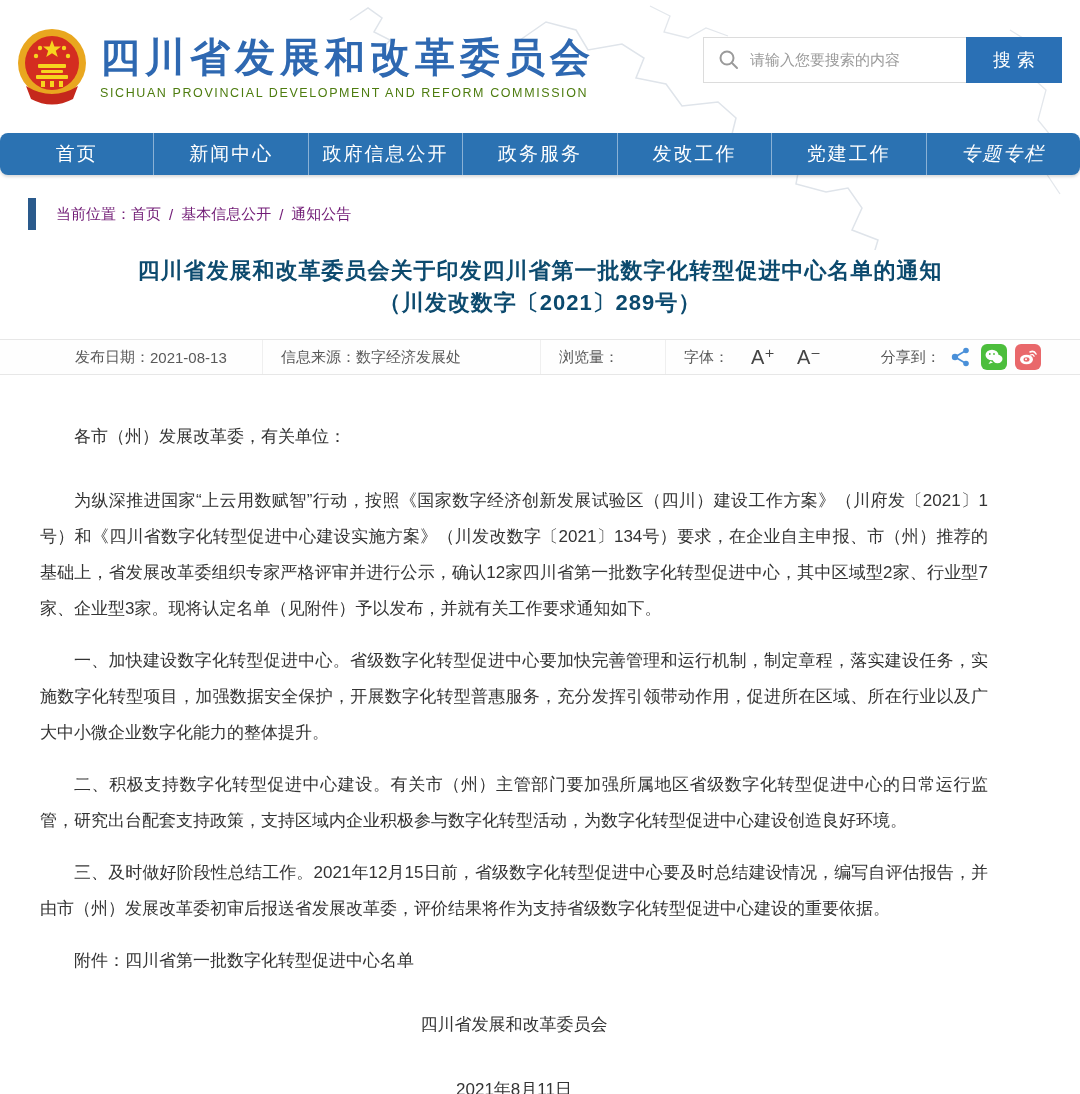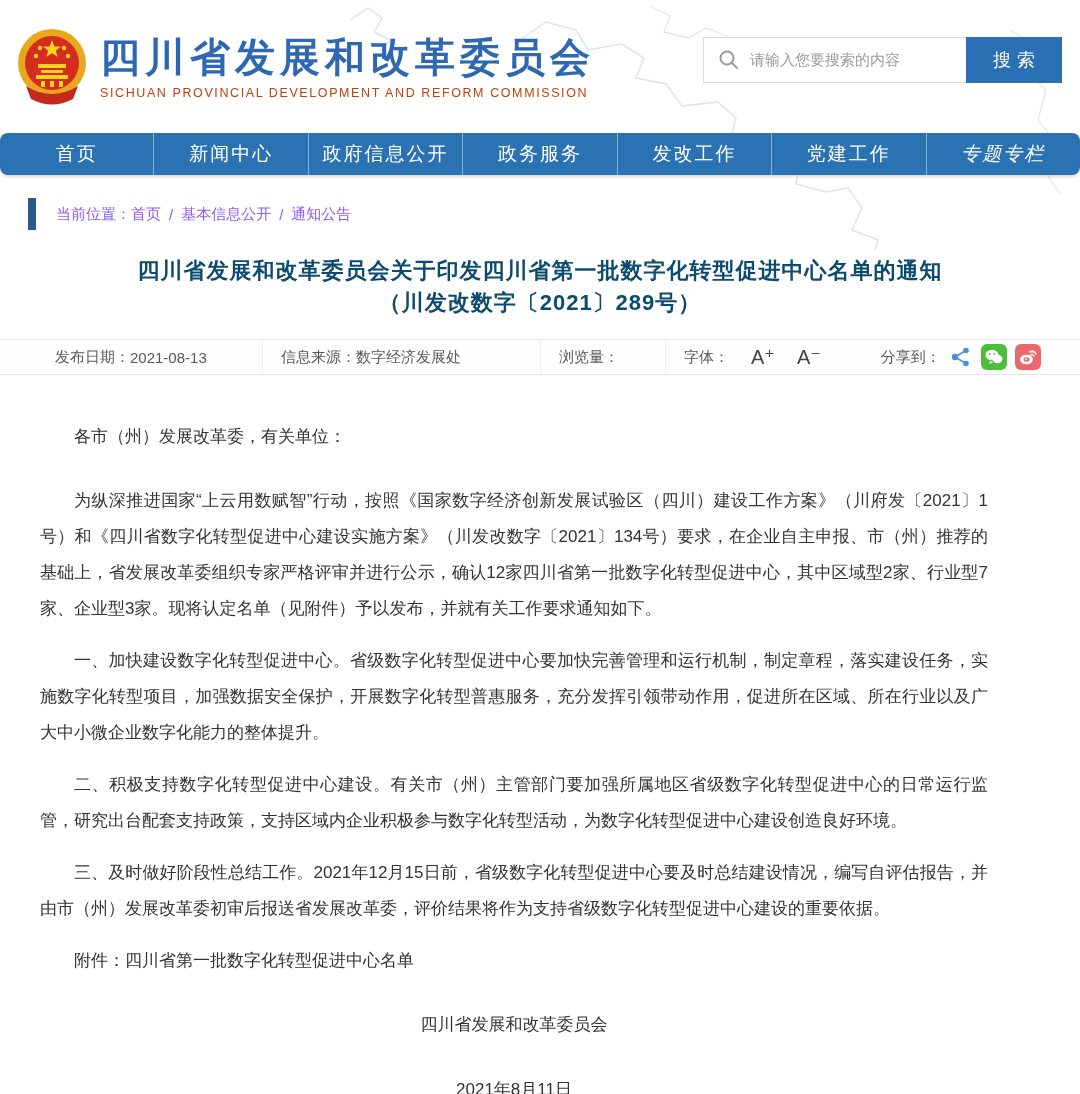--- a/index.html
+++ b/index.html
@@ -9,43 +9,43 @@
     background:#ffffff; color:#333;
     width:1080px; height:1094px; overflow:hidden; position:relative;
   }
   
   .map-watermark { position:absolute; top:0; right:0; z-index:0; pointer-events:none; }
   
   .header { position:relative; z-index:1; height:133px; display:flex; align-items:center; padding:0 18px 0 14px; }
   .emblem { flex:0 0 auto; margin-top:4px; }
   .site-titles { margin-left:10px; flex:0 0 auto; }
   .site-name { color:#2e68b1; font-size:40px; font-weight:bold; letter-spacing:5px; line-height:46px; }
-  .site-name-en { color:#c2410c; font-size:12.5px; letter-spacing:1.6px; margin-top:6px; white-space:nowrap; }
+  .site-name-en { color:#4d7c0f; font-size:12.5px; letter-spacing:1.6px; margin-top:6px; white-space:nowrap; }
   .search-area { margin-left:auto; display:flex; align-items:stretch; height:46px; margin-top:-14px; }
   .search-box { display:flex; align-items:center; width:263px; background:#fff; border:1px solid #dcdcdc; border-right:none; padding:0 10px 0 14px; }
   .search-box svg { flex:0 0 auto; }
   .search-input { border:none; outline:none; flex:1; font-size:15px; color:#333; margin-left:10px; font-family:inherit; background:transparent; }
   .search-input::placeholder { color:#9b9b9b; }
   .search-btn { width:96px; background:#2a70b5; color:#fff; border:none; font-size:18px; letter-spacing:6px; padding-left:6px; cursor:pointer; font-family:inherit; }
   
   .nav { position:relative; z-index:1; height:42px; display:flex; background:#2b72b2; border-radius:8px; box-shadow:0 2px 3px rgba(0,0,0,.15); }
   .nav-item { flex:1; display:flex; align-items:center; justify-content:center; color:#fff; font-size:19px; letter-spacing:2px; text-decoration:none; border-right:1px solid rgba(255,255,255,.45); cursor:pointer; }
   .nav-item:last-child { border-right:none;font-style:italic; }
   
   .breadcrumb { position:relative; z-index:1; display:flex; align-items:center; margin:22px 0 0 28px; height:34px; }
   .crumb-marker { width:8px; height:32px; background:#2a5a8c; margin-right:20px; }
-  .breadcrumb, .breadcrumb span { font-size:15px; color:#8b5cf6; }
+  .breadcrumb, .breadcrumb span { font-size:15px; color:#701a75; }
   .crumb-link { cursor:pointer; }
   .crumb-sep { margin:0 8px; color:#666; }
   
   .article-title { text-align:center; color:#0c4a6e; font-size:22px; font-weight:600; line-height:32px; margin-top:24px; letter-spacing:1px; }
   
   .meta-bar { margin-top:20px; height:36px; border-top:1px solid #e7e7e7; border-bottom:1px solid #e7e7e7; display:flex; align-items:center; font-size:15px; color:#595959; background:#fefefe; }
   .meta-group { display:flex; align-items:center; height:100%; padding:0 18px; border-left:1px solid #efefef; }
-  .meta-group:first-child { border-left:none; padding-left:55px; }
+  .meta-group:first-child { border-left:none; padding-left:75px; }
   .meta-group.date  { width:262px; }
   .meta-group.source{ width:278px; }
   .meta-group.views { width:125px; }
   .font-btn { background:none; border:none; font-family:inherit; font-size:20px; color:#444; cursor:pointer; margin-left:22px; line-height:1; }
   .share-label { margin-left:24px; }
   .share-icons { display:flex; align-items:center; gap:8px; margin-left:8px; }
   .share-icons > * { cursor:pointer; }
   .icon-tile { width:26px; height:26px; border-radius:6px; display:flex; align-items:center; justify-content:center; }
   .icon-wechat { background:#4cbe3c; }
   .icon-weibo  { background:#e9686b; }

